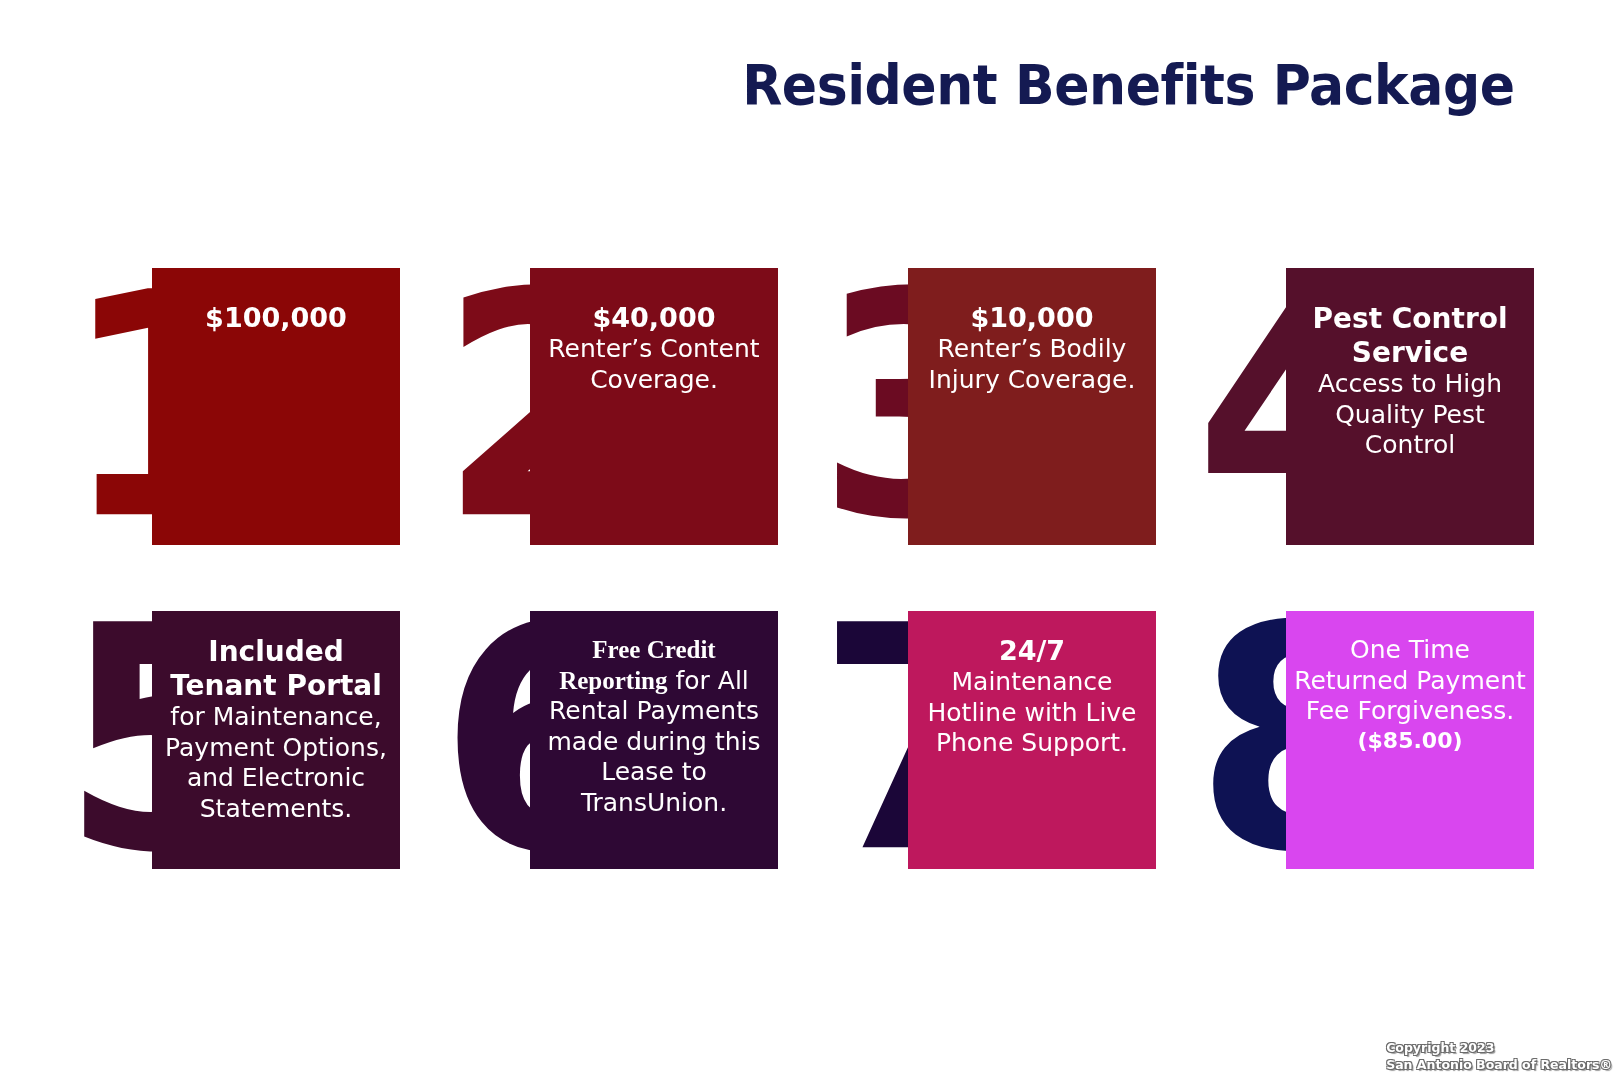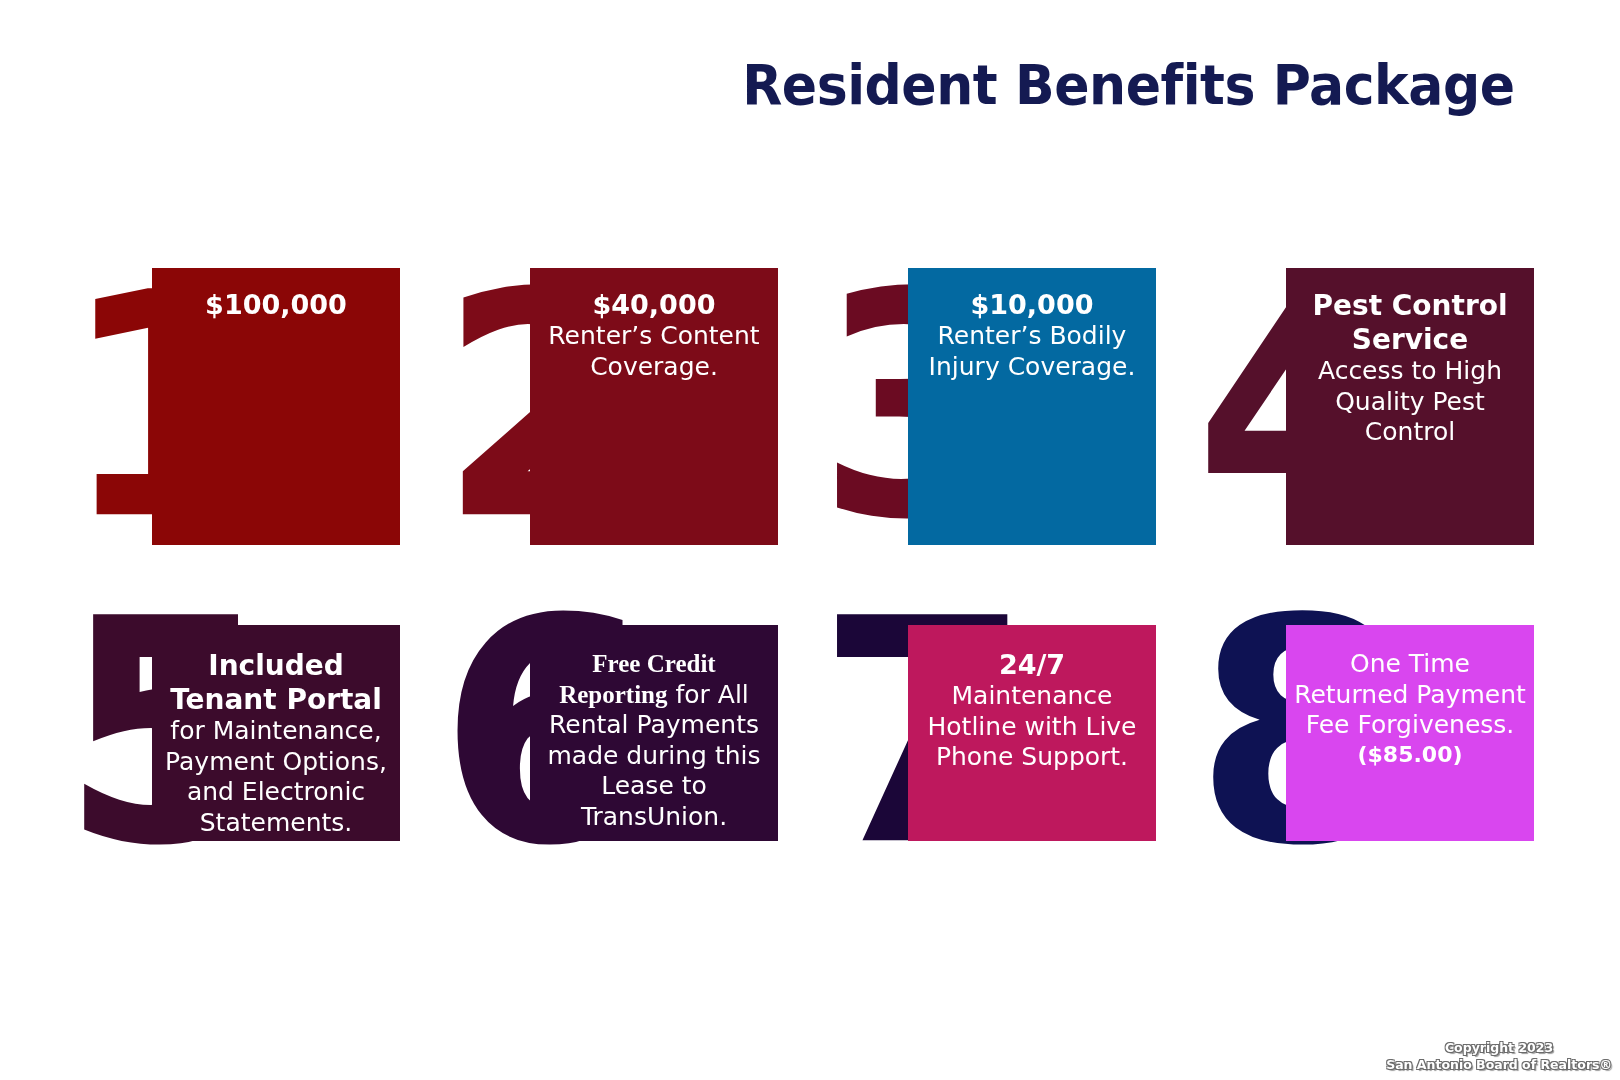--- a/index.html
+++ b/index.html
@@ -44,31 +44,31 @@
     width: 248px;
   }
 
   
   .col-1 { left: 152px; }
   .col-2 { left: 530px; }
   .col-3 { left: 908px; }
   .col-4 { left: 1286px; }
 
   .row-1 { top: 268px; height: 277px; }
-  .row-2 { top: 625px; height: 216px; }
+  .row-2 { top: 611px; height: 258px; }
 
   
   .card-panel {
     position: absolute;
     left: 0;
     top: 0;
     width: 248px;
     height: 100%;
     box-sizing: border-box;
-    padding: 21px 8px 10px 8px;
+    padding: 34px 8px 10px 8px;
     z-index: 2;
   }
 
   .row-2 .card-panel { padding-top: 24px; }
 
   
   .card-numeral {
     position: absolute;
     top: 50%;
     right: 100%;
@@ -111,21 +111,21 @@
     font-weight: 700;
     font-size: 22px;
     line-height: 1.25;
   }
 
   
   #footer-copyright {
     position: absolute;
     right: 8px;
     bottom: 6px;
-    text-align: center;
+    text-align: left;
     font-family: "DejaVu Sans", "Liberation Sans", sans-serif;
     font-size: 12.5px;
     font-weight: 700;
     line-height: 1.35;
     color: #ffffff;
     text-shadow:
       -1px -1px 0 #6b6b6b,
        1px -1px 0 #6b6b6b,
       -1px  1px 0 #6b6b6b,
        1px  1px 0 #6b6b6b,
@@ -155,21 +155,21 @@
     <div class="card-numeral" style="color: rgb(125, 11, 24);">2</div>
     <div class="card-panel" style="background-color: rgb(125, 11, 24);">
       <p class="card-text">
         <span class="card-head">$40,000</span><span>Renter’s Content Coverage.</span>
       </p>
     </div>
   </div>
 
   <div class="benefit-card row-1 col-3">
     <div class="card-numeral" style="color: rgb(107, 11, 34);">3</div>
-    <div class="card-panel" style="background-color: #0369a1;">
+    <div class="card-panel" style="background-color: #7f1d1d;">
       <p class="card-text">
         <span class="card-head">$10,000</span><span>Renter’s Bodily Injury Coverage.</span>
       </p>
     </div>
   </div>
 
   <div class="benefit-card row-1 col-4">
     <div class="card-numeral" style="color: rgb(85, 16, 43);">4</div>
     <div class="card-panel" style="background-color: rgb(85, 16, 43);">
       <p class="card-text">

